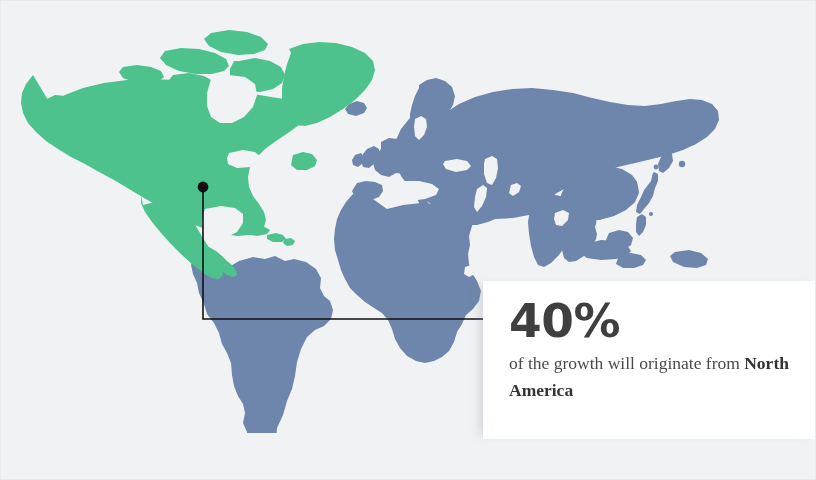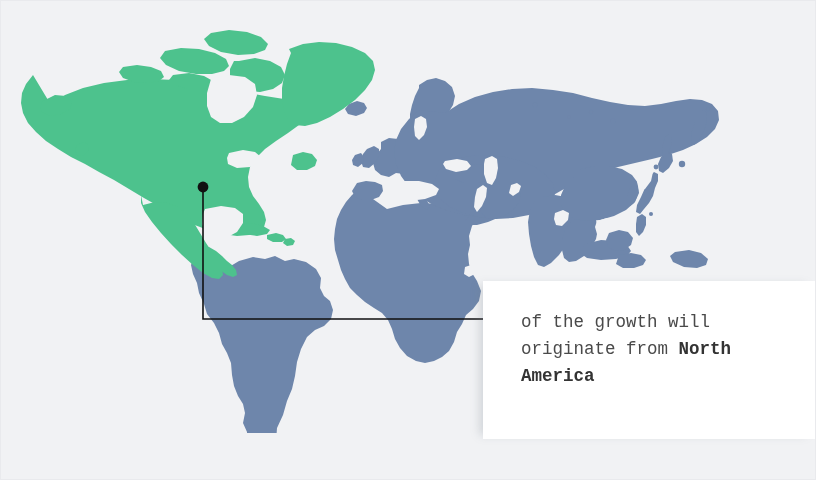--- a/index.html
+++ b/index.html
@@ -65,25 +65,25 @@
   #callout-value {
     font-family: "DejaVu Sans", sans-serif;
     font-size: 47px;
     font-weight: bold;
     line-height: 1.0;
     color: #3f3f3f;
     letter-spacing: -0.5px;
     margin: 0 0 6px 0;
   }
   #callout-desc {
-    font-family: Liberation Mono, monospace;
+    font-family: Liberation Serif, serif;
     font-size: 17.5px;
     line-height: 1.55;
     color: #4a4a4a;
-    margin: 12px;
+    margin: 0;
   }
   #callout-desc .region {
     font-weight: bold;
     color: #333333;
   }
 
   
   #footer-bar {
     position: absolute;
     left: 0;
@@ -208,17 +208,18 @@
       </g>
     </svg>
 
     <svg id="pointer-layer" viewBox="0 0 816 440" xmlns="http://www.w3.org/2000/svg">
       <polyline points="202,186 202,318 482,318" fill="none" stroke="#111111" stroke-width="1.6"></polyline>
       <circle cx="202" cy="186" r="5.4" fill="#111111"></circle>
     </svg>
   </div>
 
   <div id="callout-card">
+    <div id="callout-value">40%</div>
     <p id="callout-desc"><span>of the growth will originate from </span><span class="region">North America</span></p>
   </div>
 
 
 </div>
 
 </body></html>

